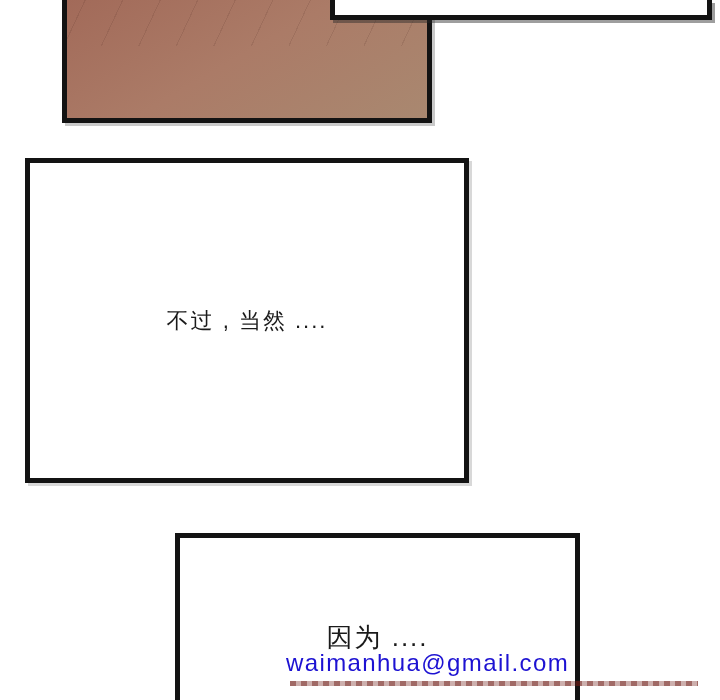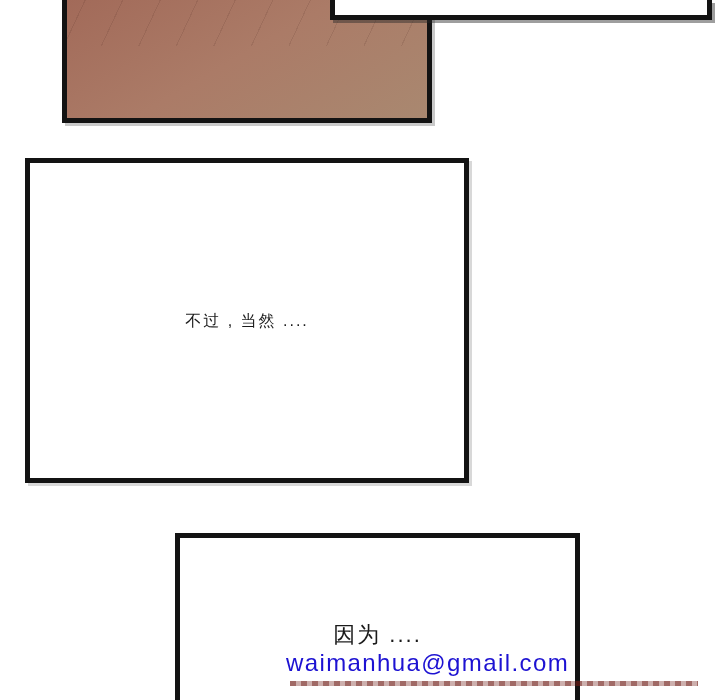--- a/index.html
+++ b/index.html
@@ -76,21 +76,21 @@
     box-sizing: border-box;
     border: 5px solid var(--border, #131313);
     background: #ffffff;
     box-shadow: 3px 3px 0 rgba(40, 40, 40, 0.18);
     display: flex;
     align-items: center;
     justify-content: center;
     z-index: 3;
   }
   .speech-text {
-    font-size: 16px;
+    font-size: 22px;
     line-height: 31px;
     letter-spacing: 2px;
     font-weight: 500;
     color: var(--text, #1a1a1a);
   }
 
   
   .panel-bottom {
     position: absolute;
     left: 175px;
@@ -101,21 +101,21 @@
     border: 5px solid var(--border, #131313);
     background: #ffffff;
     z-index: 3;
   }
   .bottom-text {
     position: absolute;
     left: 0;
     right: 0;
     top: 82px;
     text-align: center;
-    font-size: 22px;
+    font-size: 26px;
     letter-spacing: 2px;
     font-weight: 500;
     color: var(--text, #1a1a1a);
   }
 
   
   .watermark-underline {
     position: absolute;
     left: 290px;
     top: 681px;

